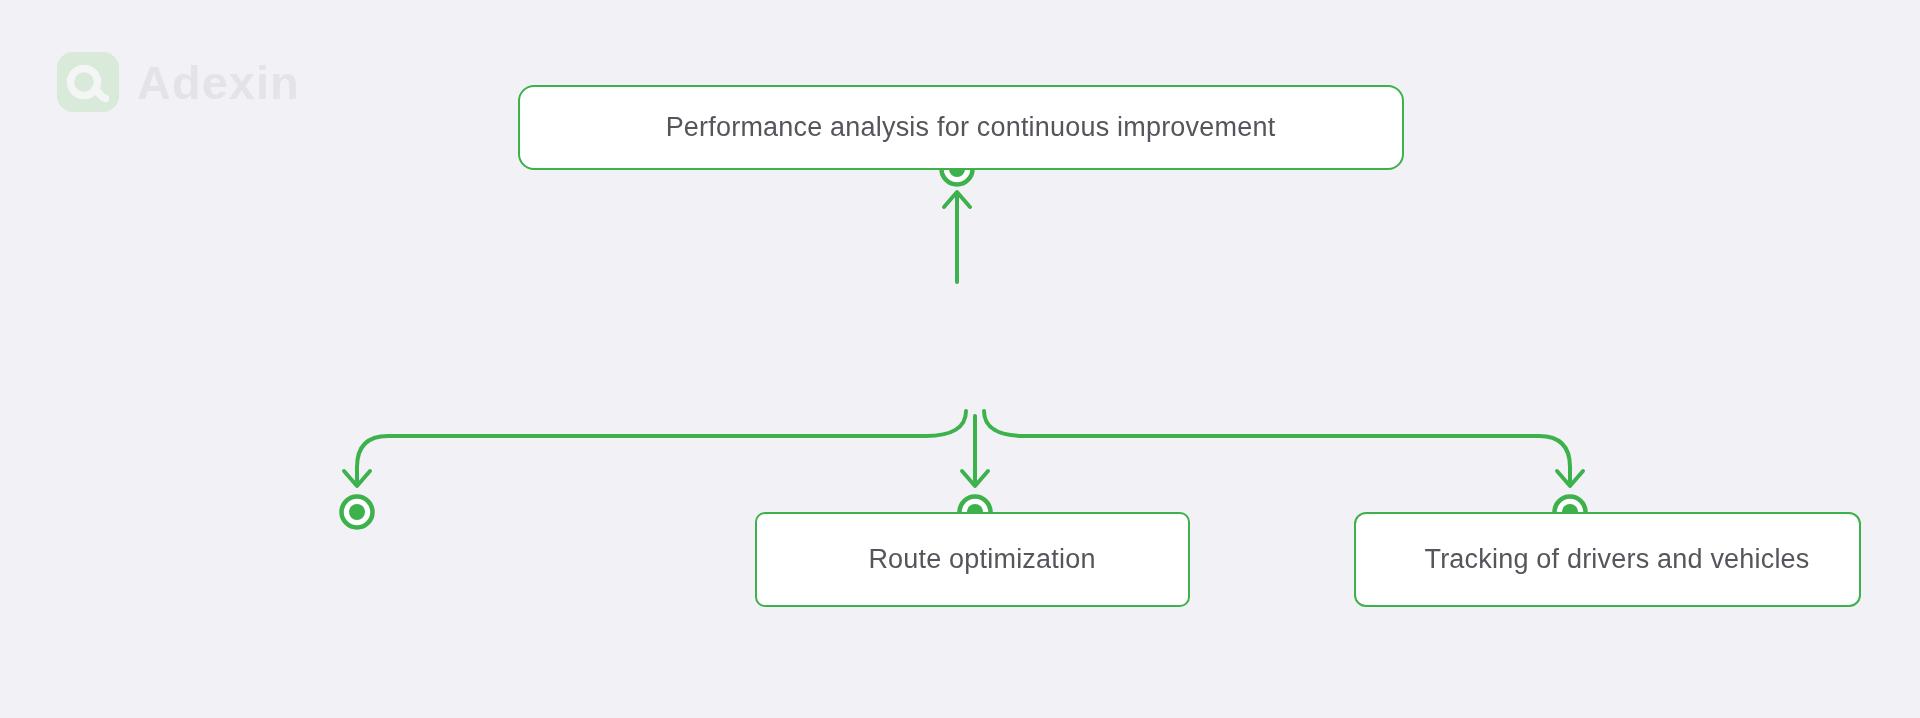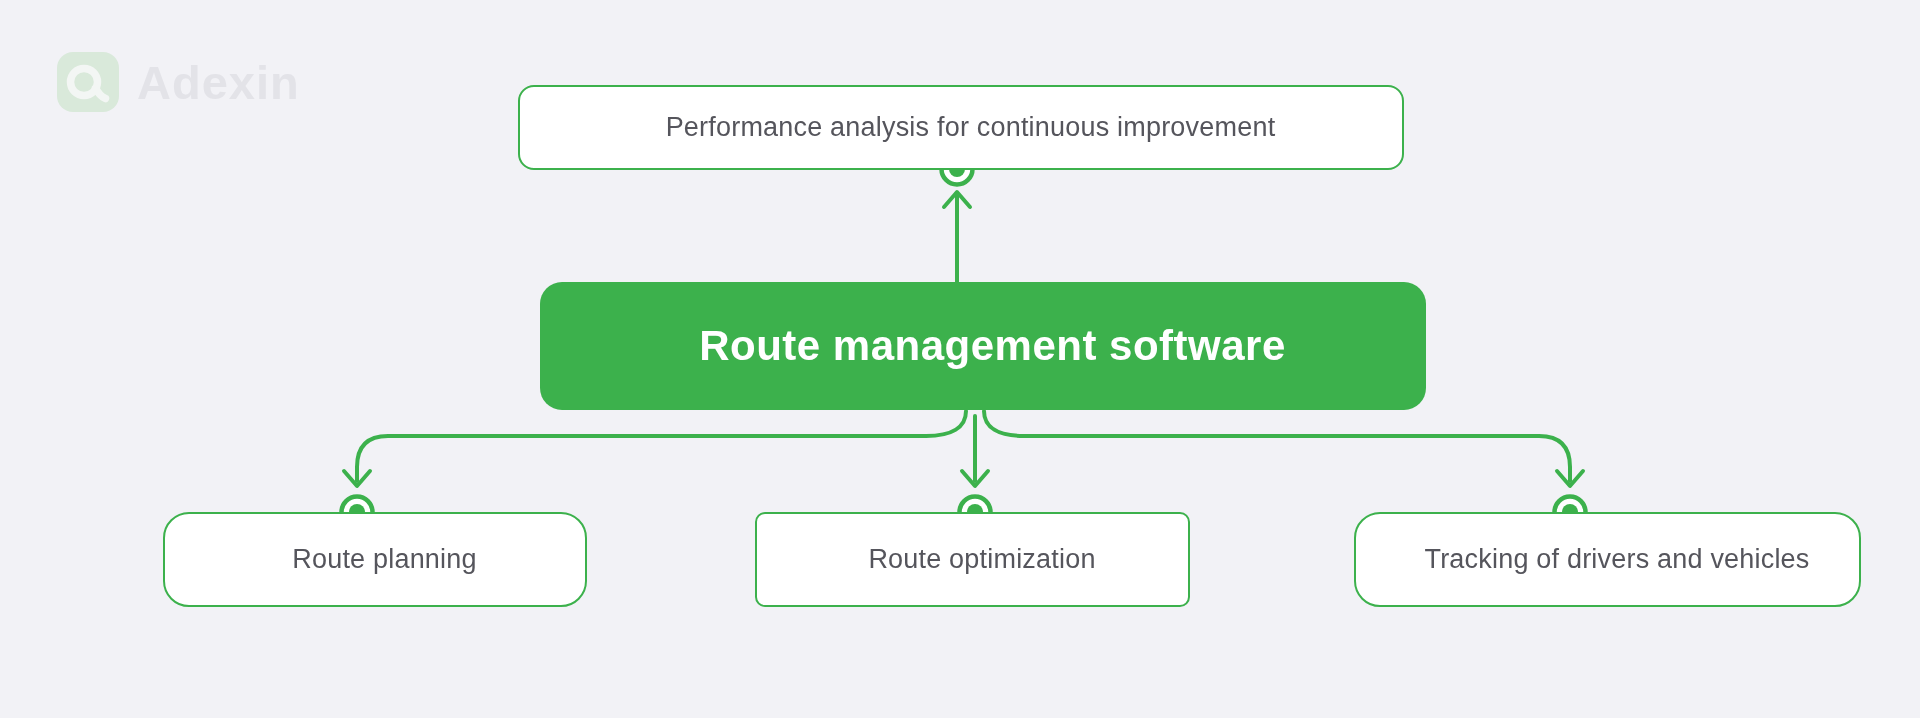--- a/index.html
+++ b/index.html
@@ -72,21 +72,21 @@
     border-radius: 22px;
     background: var(--green, #3CB14C);
     border: none;
     color: var(--center_text, #FFFFFF);
     font-size: 42px;
     font-weight: 700;
     letter-spacing: 0.5px;
   }
   .node-child-1 { left: 163px;  top: 512px; width: 424px; height: 95px; border-radius: 26px; }
   .node-child-2 { left: 755px;  top: 512px; width: 435px; height: 95px; border-radius: 10px; }
-  .node-child-3 { left: 1354px; top: 512px; width: 507px; height: 95px; border-radius: 26px; }
+  .node-child-3 { left: 1354px; top: 512px; width: 507px; height: 95px; border-radius: 12px; }
 
   
   .connectors {
     position: absolute;
     left: 0; top: 0;
     width: 1920px;
     height: 718px;
     pointer-events: none;
   }
   .cline {
@@ -159,21 +159,19 @@
       <circle class="port-inner" cx="975" cy="512" r="8"></circle>
     </g>
     <g>
       <circle class="port-outer" cx="1570" cy="512" r="15.5"></circle>
       <circle class="port-inner" cx="1570" cy="512" r="8"></circle>
     </g>
   </svg>
 
   <div class="node node-top">Performance analysis for continuous improvement</div>
 
-  <div class="node node-center">Route management software</div>
 
-  <div class="node node-child-1">Route planning</div>
 
   <div class="node node-child-2">Route optimization</div>
 
   <div class="node node-child-3">Tracking of drivers and vehicles</div>
 
 </div>
 
 </body></html>

